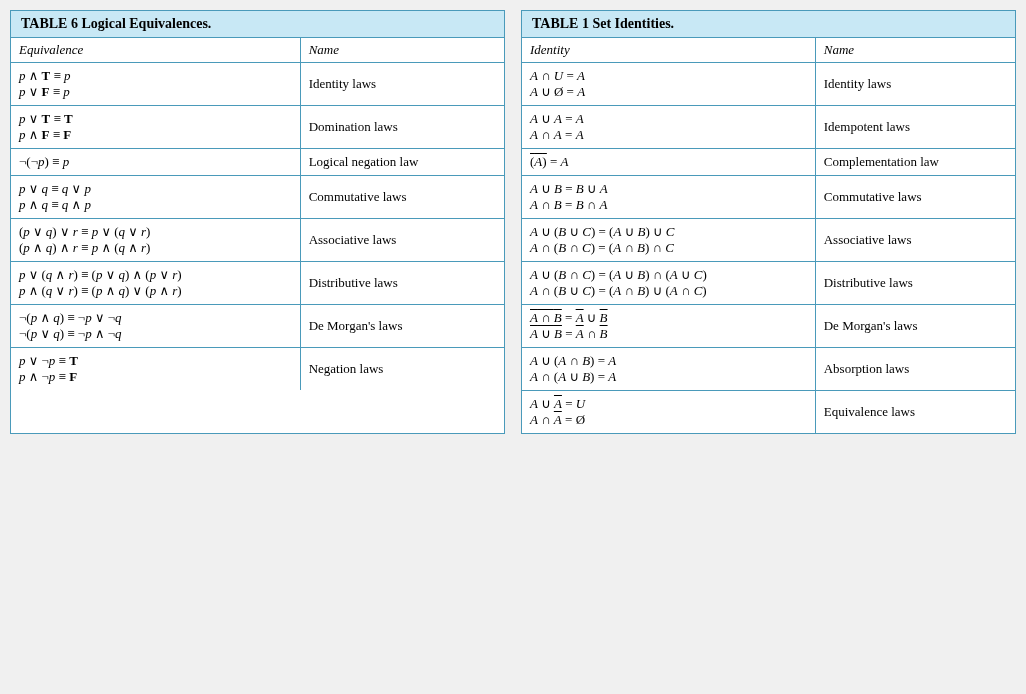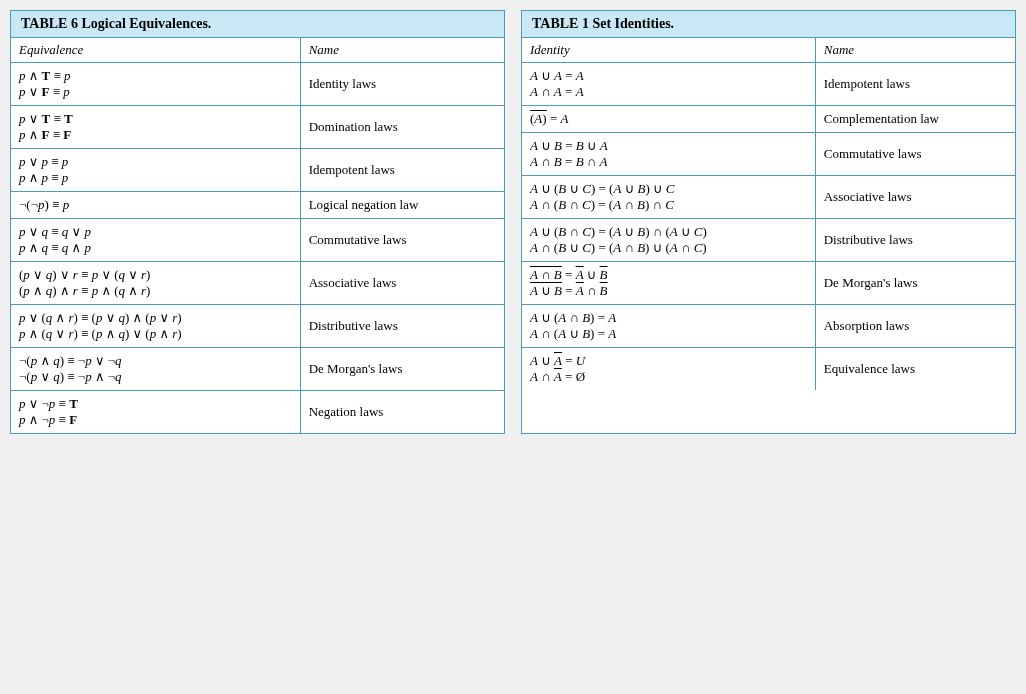--- a/index.html
+++ b/index.html
@@ -86,24 +86,20 @@
       <tbody id="table6-body">
       <tr>
             <td><em>p</em> ∧ <strong>T</strong> ≡ <em>p</em><br><em>p</em> ∨ <strong>F</strong> ≡ <em>p</em></td>
             <td>Identity laws</td>
           </tr>
           <tr>
             <td><em>p</em> ∨ <strong>T</strong> ≡ <strong>T</strong><br><em>p</em> ∧ <strong>F</strong> ≡ <strong>F</strong></td>
             <td>Domination laws</td>
           </tr>
           <tr>
-            <td><em>p</em> ∨ <em>p</em> ≡ <em>p</em><br><em>p</em> ∧ <em>p</em> ≡ <em>p</em></td>
-            <td>Idempotent laws</td>
-          </tr>
-          <tr>
             <td>¬(¬<em>p</em>) ≡ <em>p</em></td>
             <td>Logical negation law</td>
           </tr>
           <tr>
             <td><em>p</em> ∨ <em>q</em> ≡ <em>q</em> ∨ <em>p</em><br><em>p</em> ∧ <em>q</em> ≡ <em>q</em> ∧ <em>p</em></td>
             <td>Commutative laws</td>
           </tr>
           <tr>
             <td>(<em>p</em> ∨ <em>q</em>) ∨ <em>r</em> ≡ <em>p</em> ∨ (<em>q</em> ∨ <em>r</em>)<br>(<em>p</em> ∧ <em>q</em>) ∧ <em>r</em> ≡ <em>p</em> ∧ (<em>q</em> ∧ <em>r</em>)</td>
             <td>Associative laws</td>
@@ -130,20 +126,24 @@
       <span class="table-title">Set Identities.</span>
     </div>
     <table>
       <thead>
         <tr>
           <th>Identity</th>
           <th>Name</th>
         </tr>
       </thead>
       <tbody id="table1-body">
+      <tr>
+            <td><em>A</em> ∩ <em>U</em> = <em>A</em><br><em>A</em> ∪ Ø = <em>A</em></td>
+            <td>Identity laws</td>
+          </tr>
           <tr>
             <td><em>A</em> ∪ <em>A</em> = <em>A</em><br><em>A</em> ∩ <em>A</em> = <em>A</em></td>
             <td>Idempotent laws</td>
           </tr>
           <tr>
             <td><span style="text-decoration:overline;display:inline-block"><span style="text-decoration:overline">(<em>A</em>)</span></span> = <em>A</em></td>
             <td>Complementation law</td>
           </tr>
           <tr>
             <td><em>A</em> ∪ <em>B</em> = <em>B</em> ∪ <em>A</em><br><em>A</em> ∩ <em>B</em> = <em>B</em> ∩ <em>A</em></td>

